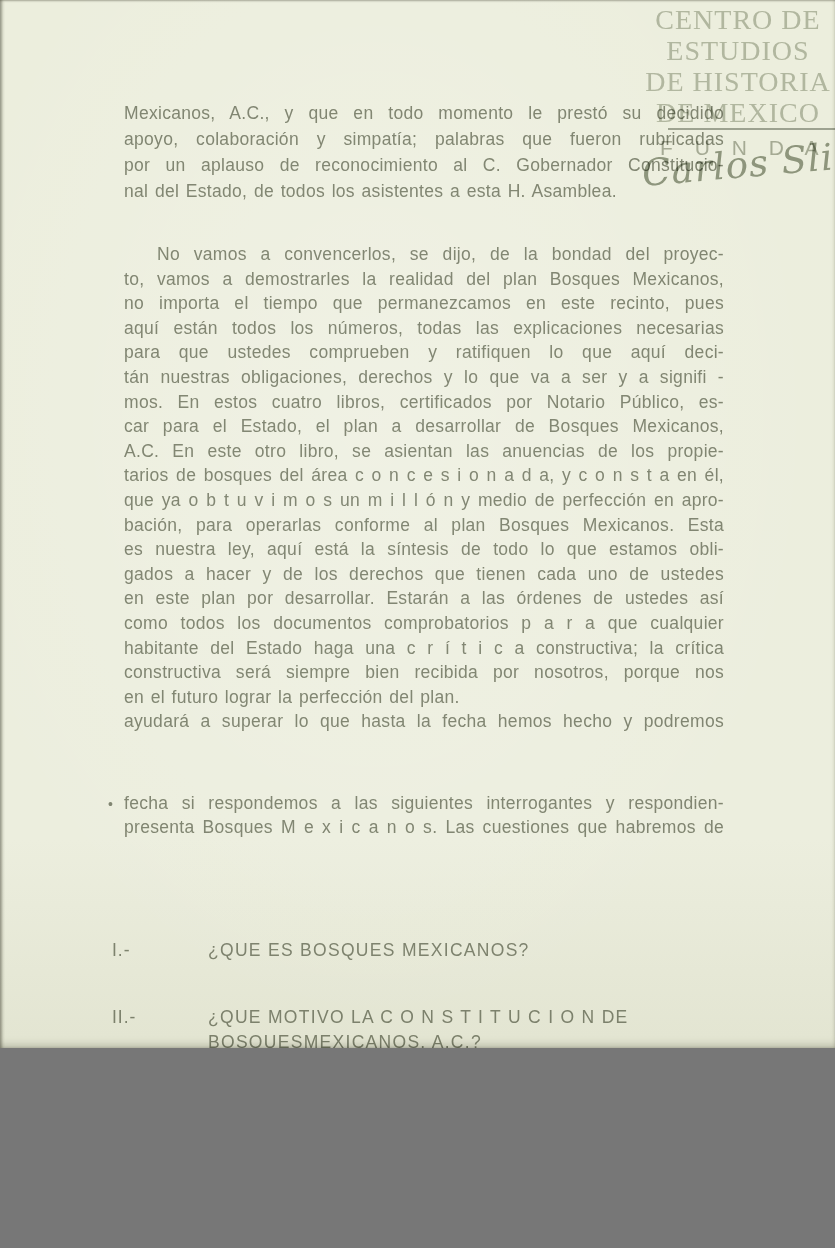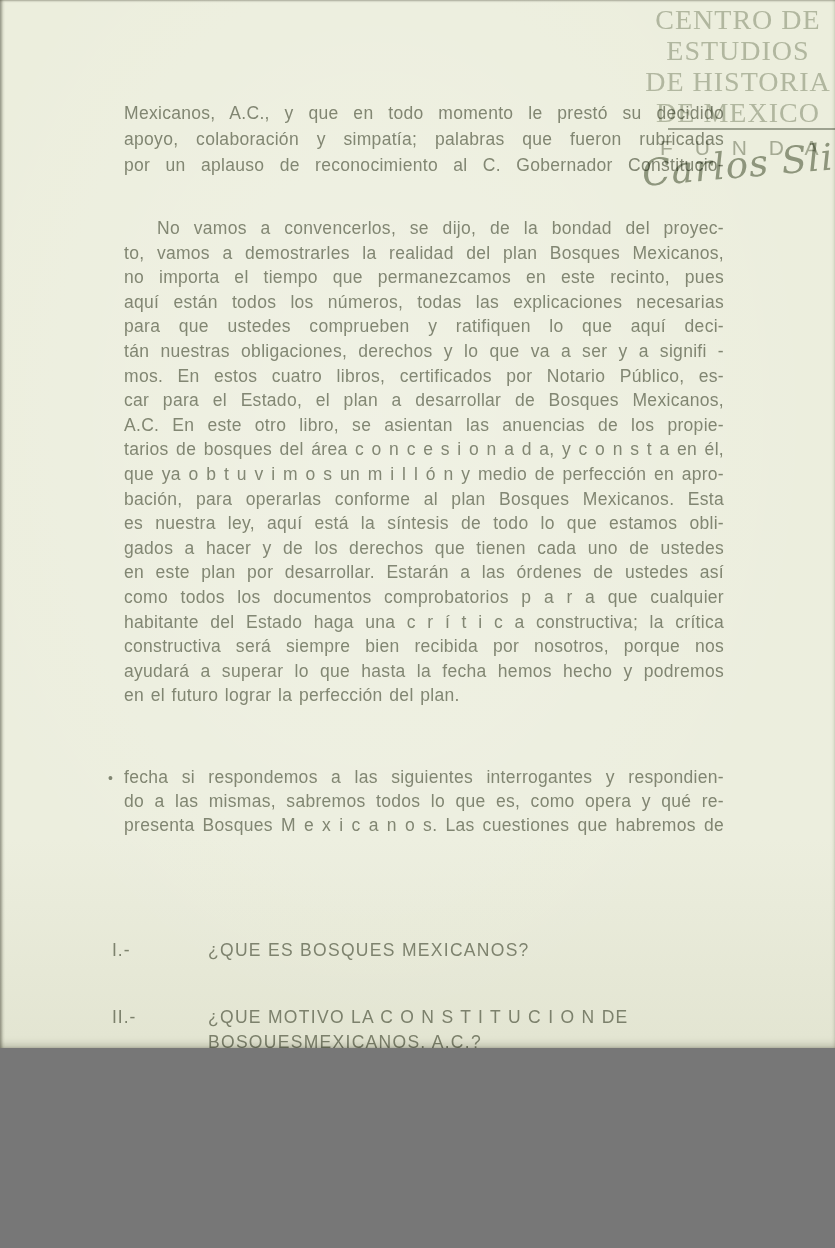--- a/index.html
+++ b/index.html
@@ -93,47 +93,47 @@
     </div>
   <div class="wm-rule ink"></div>
   <div class="wm-foundation ink">F U N D A C I Ó N</div>
   <div class="wm-signature ink">Carlos Slim</div>
 
   <div class="body-text ink" id="paragraphs">
       <div class="para p0">
         <span class="line j">Mexicanos, A.C., y que en todo momento le prestó su decidido</span>
         <span class="line j">apoyo, colaboración y simpatía; palabras que fueron rubricadas</span>
         <span class="line j">por un aplauso de reconocimiento al C. Gobernador Constitucio-</span>
+        <span class="line">nal del Estado, de todos los asistentes a esta H. Asamblea.</span>
       </div>
       <div class="para p1 indent">
         <span class="line j">No vamos a convencerlos, se dijo, de la bondad del proyec-</span>
         <span class="line j">to, vamos a demostrarles la realidad del plan Bosques Mexicanos,</span>
         <span class="line j">no importa el tiempo que permanezcamos en este recinto, pues</span>
         <span class="line j">aquí están todos los números, todas las explicaciones necesarias</span>
         <span class="line j">para que ustedes comprueben y ratifiquen lo que aquí deci-</span>
         <span class="line j">tán nuestras obligaciones, derechos y lo que va a ser y a signifi -</span>
         <span class="line j">mos. En estos cuatro libros, certificados por Notario Público, es-</span>
         <span class="line j">car para el Estado, el plan a desarrollar de Bosques Mexicanos,</span>
         <span class="line j">A.C. En este otro libro, se asientan las anuencias de los propie-</span>
         <span class="line j">tarios de bosques del área c o n c e s i o n a d a, y c o n s t a en él,</span>
         <span class="line j">que ya o b t u v i m o s un m i l l ó n y medio de perfección en apro-</span>
         <span class="line j">bación, para operarlas conforme al plan Bosques Mexicanos. Esta</span>
         <span class="line j">es nuestra ley, aquí está la síntesis de todo lo que estamos obli-</span>
         <span class="line j">gados a hacer y de los derechos que tienen cada uno de ustedes</span>
         <span class="line j">en este plan por desarrollar. Estarán a las órdenes de ustedes así</span>
         <span class="line j">como todos los documentos comprobatorios p a r a que cualquier</span>
         <span class="line j">habitante del Estado haga una c r í t i c a constructiva; la crítica</span>
         <span class="line j">constructiva será siempre bien recibida por nosotros, porque nos</span>
+        <span class="line">en el futuro lograr la perfección del plan.</span>
         <span class="line j">ayudará a superar lo que hasta la fecha hemos hecho y podremos</span>
-        <span class="line">en el futuro lograr la perfección del plan.</span>
       </div>
       <div class="para p2 indent">
         <span class="bullet">•</span>
         <span class="line j">fecha si respondemos a las siguientes interrogantes y respondien-</span>
-        <span class="line j">do a las mismas, sabremos todos lo que es, como opera y qué re-</span>
         <span class="line j">presenta Bosques M e x i c a n o s. Las cuestiones que habremos de</span>
       </div>
     </div>
 
   <div class="questions ink" id="questions">
       <div class="q-row">
         <span class="q-num">I.-</span>
         <span class="q-lines"><span class="line">¿QUE ES BOSQUES MEXICANOS?</span></span>
       </div>
       <div class="q-row">

